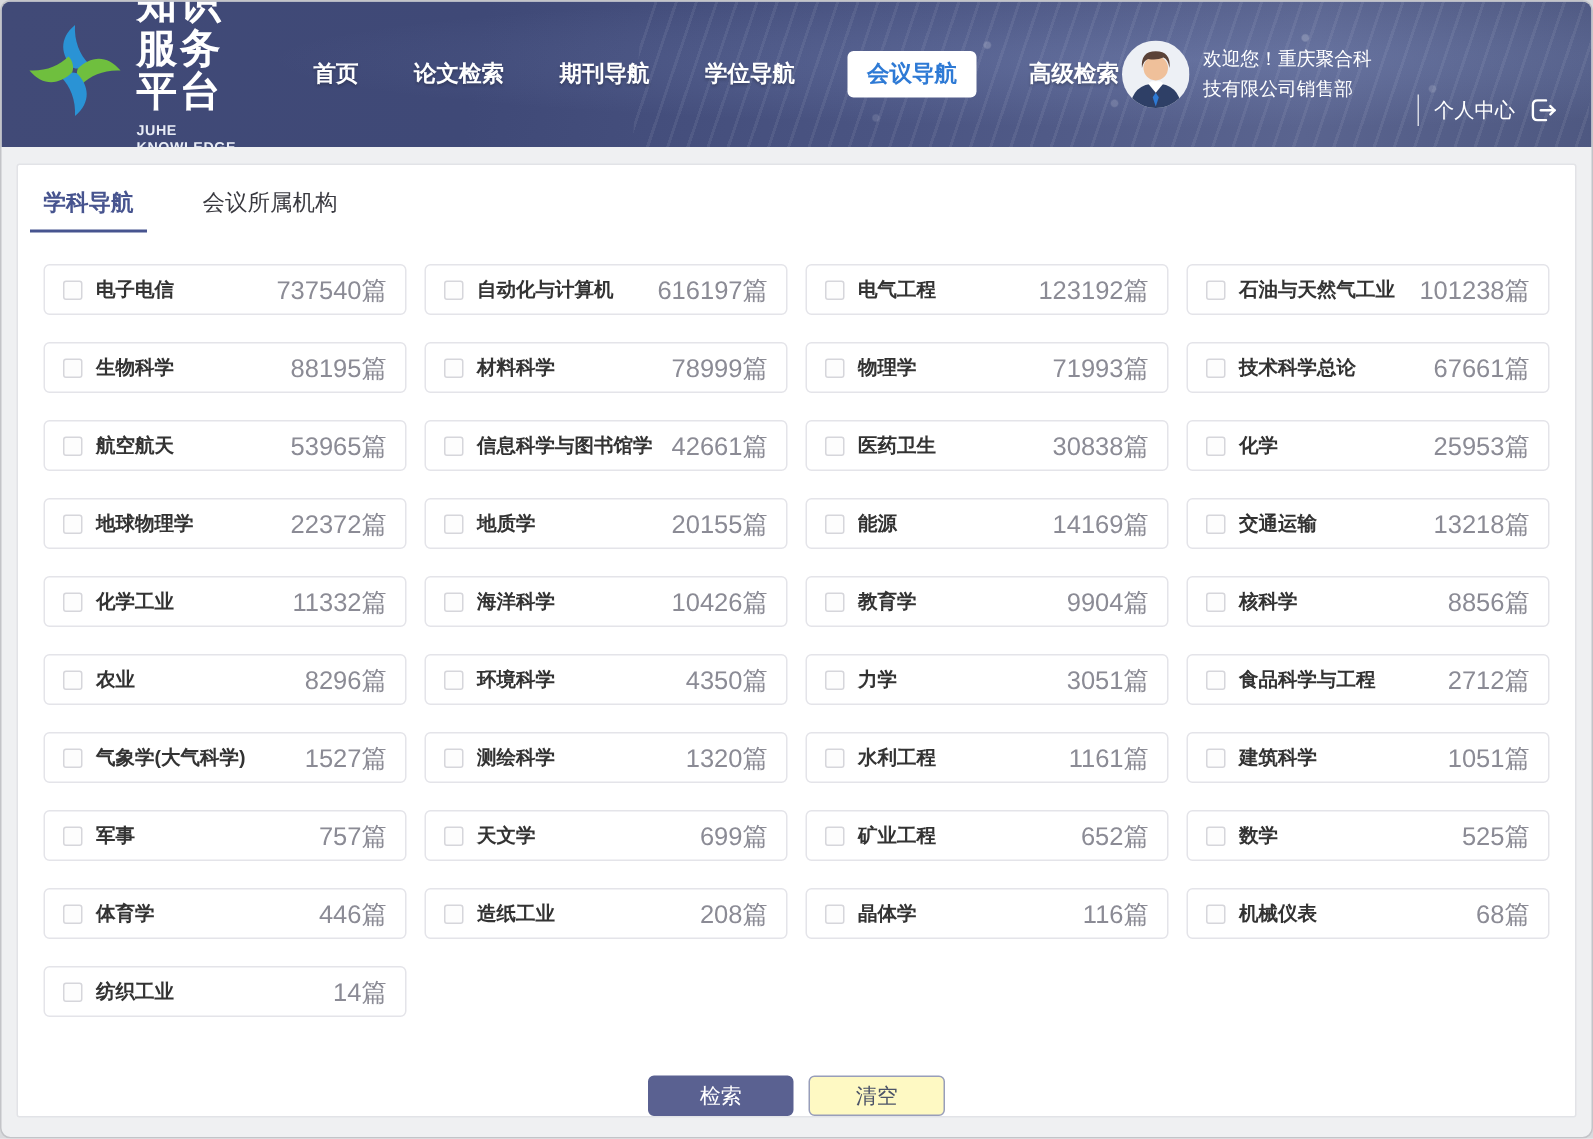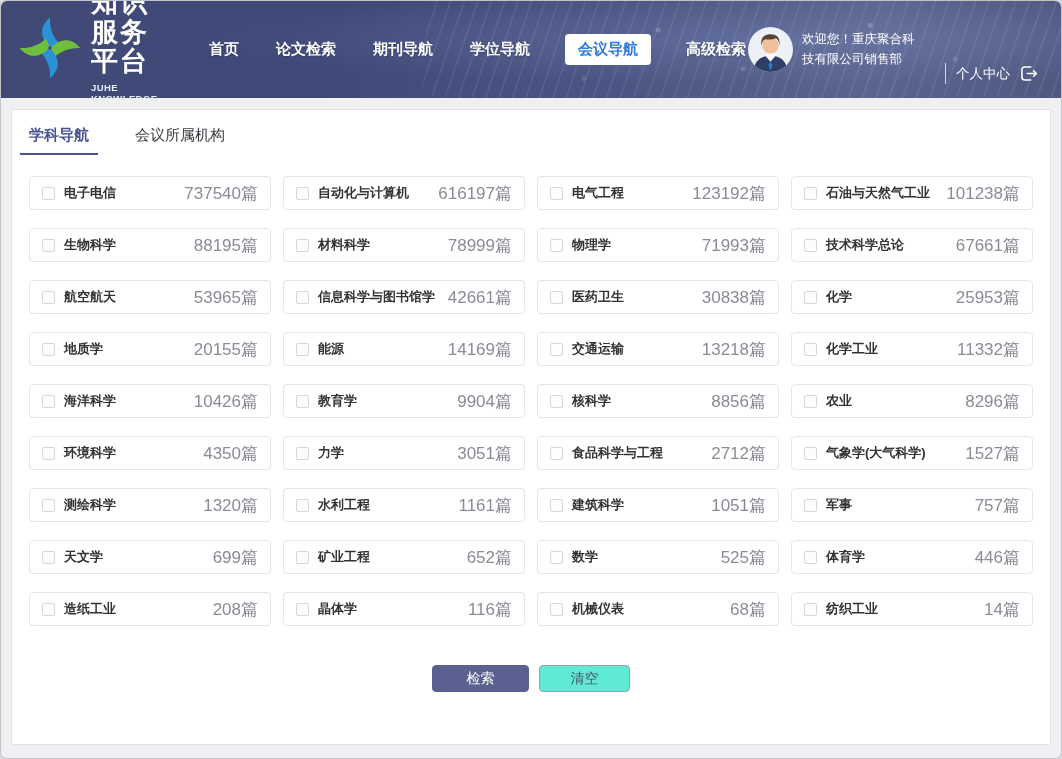--- a/index.html
+++ b/index.html
@@ -63,21 +63,21 @@
   }
   .checkbox{
     width:13px; height:13px; border:1px solid #d6d6db; border-radius:2px;
     background:#fdfdfd; margin-right:9px; flex:0 0 auto; cursor:pointer;
   }
   .card .label{ font-size:13px; font-weight:bold; color:#333; white-space:nowrap; }
   .card .count{ margin-left:auto; font-size:17px; color:#8b8b95; white-space:nowrap; }
   .actions{ display:flex; justify-content:center; gap:10px; margin-top:39px; }
   .btn{ height:27px; border-radius:4px; font-size:14px; cursor:pointer; font-family:inherit; }
   .btn-primary{ width:97px; background:#5a6191; border:1px solid #5a6191; color:#fff; }
-  .btn-secondary{ width:91px; background:#5eead4; border:1px solid #989eba; color:#4d5468; }
+  .btn-secondary{ width:91px; background:#fef9c3; border:1px solid #989eba; color:#4d5468; }
 </style>
 </head>
 <body>
 
 <div class="screen">
 
   <div class="header">
     <div class="brand">
       <span>
         <svg width="62" height="62" viewBox="0 0 100 100">
@@ -201,20 +201,25 @@
           <span class="label">医药卫生</span>
           <span class="count">30838篇</span>
         </div>
         <div class="card">
           <span class="checkbox"></span>
           <span class="label">化学</span>
           <span class="count">25953篇</span>
         </div>
         <div class="card">
           <span class="checkbox"></span>
+          <span class="label">地球物理学</span>
+          <span class="count">22372篇</span>
+        </div>
+        <div class="card">
+          <span class="checkbox"></span>
           <span class="label">地质学</span>
           <span class="count">20155篇</span>
         </div>
         <div class="card">
           <span class="checkbox"></span>
           <span class="label">能源</span>
           <span class="count">14169篇</span>
         </div>
         <div class="card">
           <span class="checkbox"></span>

